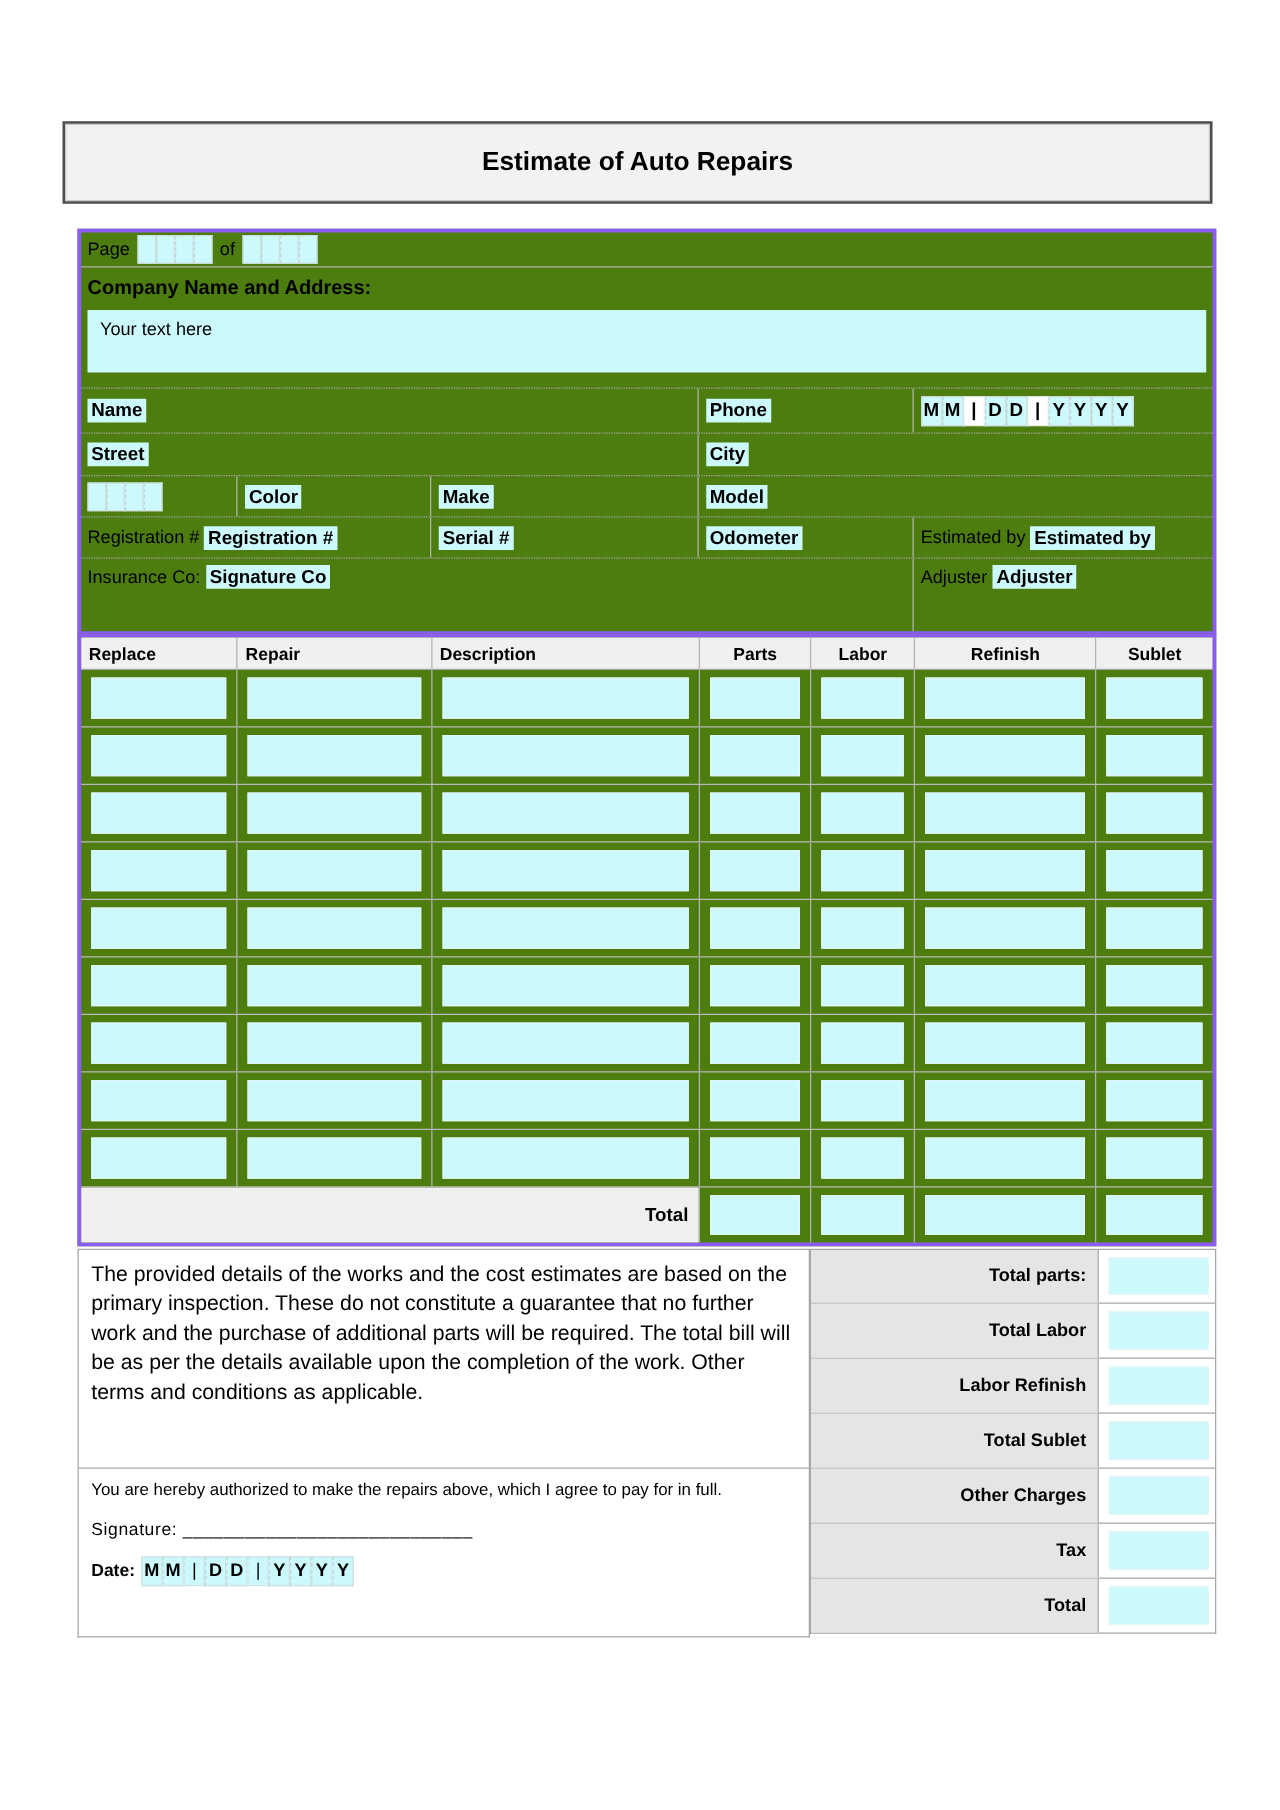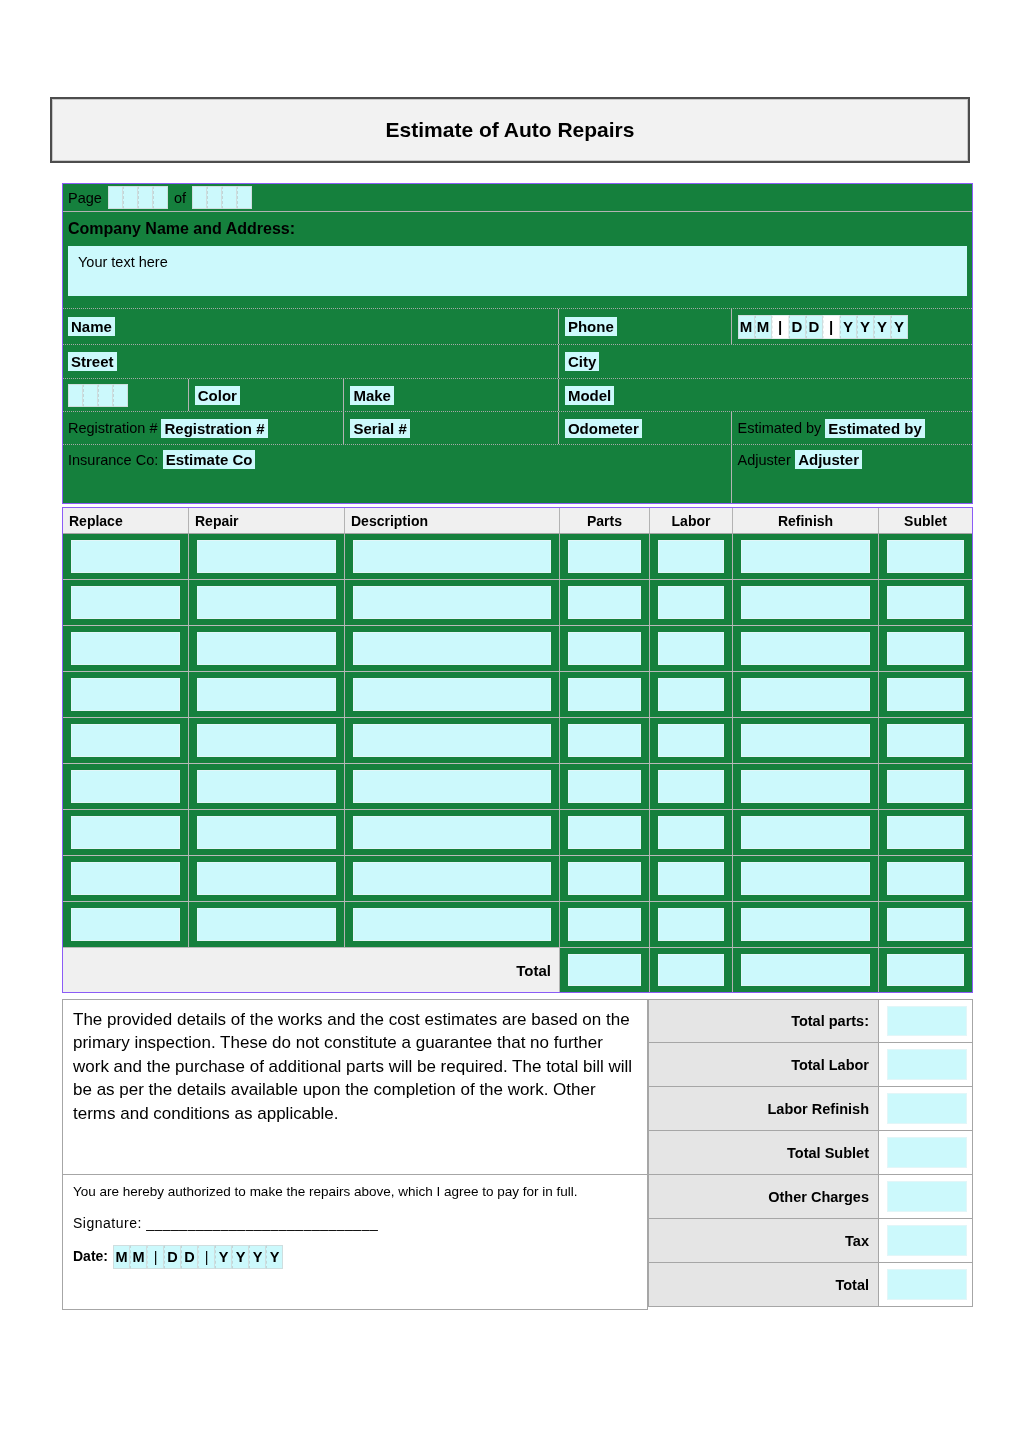--- a/index.html
+++ b/index.html
@@ -12,21 +12,21 @@
                background:#f2f2f2; border:2px solid #4d4d4d; box-shadow:inset 0 0 0 1px #c8c8c8;
                display:flex; align-items:center; justify-content:center;
                font-size:21px; font-weight:bold; }
 
   
   .hl { background:#ccf9fc; padding:1px 3px; }
   .bold { font-weight:bold; font-size:15px; }
   .reg  { font-size:14.5px; }
   .input-box { background:#ccf9fc; border:1px solid #e2f6f8; }
 
-  .sect { border:1px solid #8b5cf6; background:#15803d; }
+  .sect { border:3px solid #8b5cf6; background:#4d7c0f; }
   .row { display:flex; }
   .cell { position:relative; }
   .vline { border-left:1px solid #b3b3b3; }
   .dotted-top { border-top:1px dotted #a8a8a8; }
 
   
   .comb { display:inline-flex; vertical-align:middle; }
   .comb .comb-cell { width:15px; height:23px; background:#ccf9fc;
                      border:1px solid #cfdedf; border-left:1px dashed #bfd6d8;
                      display:inline-flex; align-items:center; justify-content:center; }
@@ -203,21 +203,21 @@
       </div>
       <div class="cell c-est vline">
         <span class="reg">Estimated by</span>
         <span class="hl bold">Estimated by</span>
       </div>
     </div>
 
     <div class="row r-ins dotted-top">
       <div class="cell c-ins">
         <span class="reg">Insurance Co:</span>
-        <span class="hl bold">Estimate Co</span>
+        <span class="hl bold">Signature Co</span>
       </div>
       <div class="cell c-adj vline">
         <span class="reg">Adjuster</span>
         <span class="hl bold">Adjuster</span>
       </div>
     </div>
   </div>
 
   <div class="repair sect">
     <div class="row thead">

